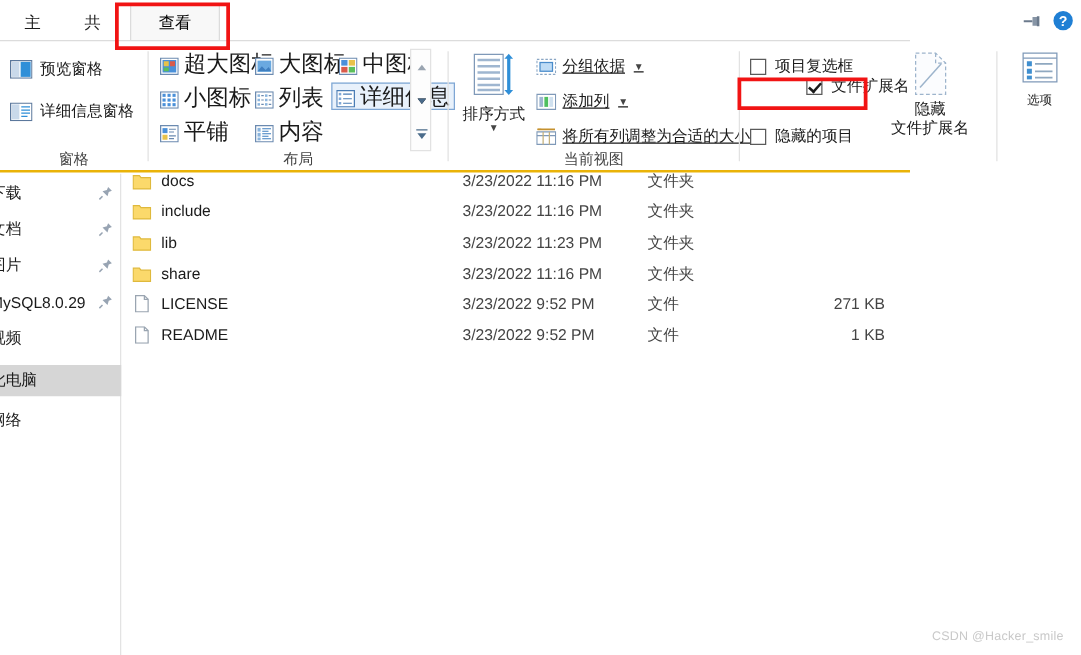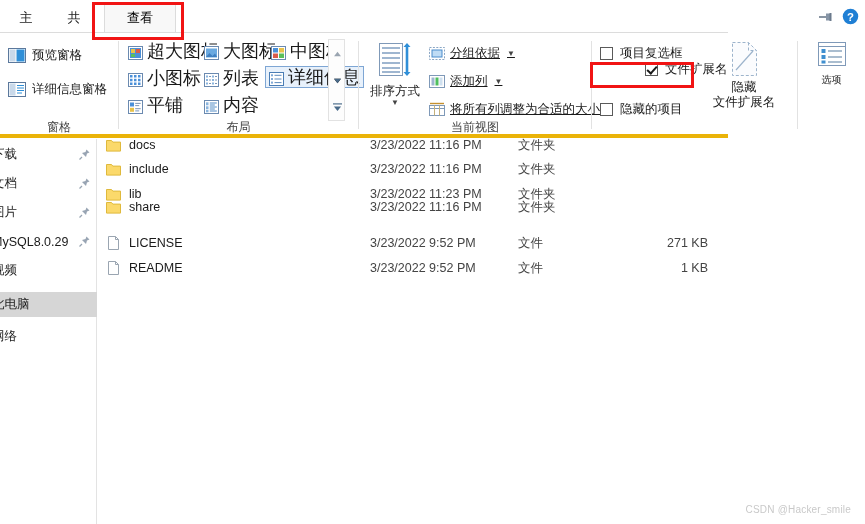--- a/index.html
+++ b/index.html
@@ -43,21 +43,21 @@
     position:absolute; right:6px; top:8px; display:flex; align-items:center; gap:9px;
   }
   .pin-ico { width:16px; height:16px; }
   .help-ico { width:17px; height:17px; }
 
   
   .ribbon {
     position:absolute; left:0; top:32px; width:728px; height:106px;
     background:#ffffff;
     border-top:1px solid #dcdcdc;
-    border-bottom:4px solid #eab308;
+    border-bottom:2px solid #eab308;
   }
   .group { position:absolute; top:0; height:105px; }
   .group-sep {
     position:absolute; top:8px; width:1px; height:88px; background:#e2e2e2;
   }
   .group-title {
     position:absolute; bottom:2px; left:0; width:100%;
     text-align:center; font-size:12px; color:#444;
   }
 
@@ -582,21 +582,21 @@
             <path d="M0.5 2.5 h5 l1.3 1.6 h7.7 v9 h-14 z" fill="#fbd96b" stroke="#dfb93c"></path>
           </svg>
         </span>
         <span>lib</span>
       </span>
       <span class="c-date">3/23/2022 11:23 PM</span>
       <span class="c-type">文件夹</span>
       <span class="c-size"></span>
     </div>
 
-    <div class="row" style="top:56px;padding-left:44px;">
+    <div class="row" style="top:68px;padding-left:44px;">
       <span class="c-name">
         <span class="f-ico">
           <svg viewBox="0 0 15 14" width="15" height="14">
             <path d="M0.5 2.5 h5 l1.3 1.6 h7.7 v9 h-14 z" fill="#fbd96b" stroke="#dfb93c"></path>
           </svg>
         </span>
         <span>share</span>
       </span>
       <span class="c-date">3/23/2022 11:16 PM</span>
       <span class="c-type">文件夹</span>

